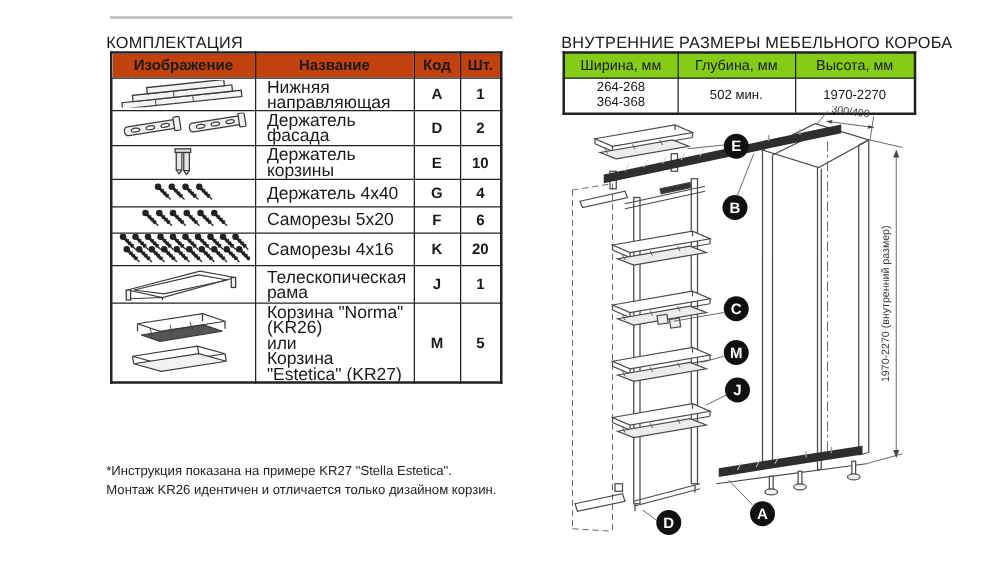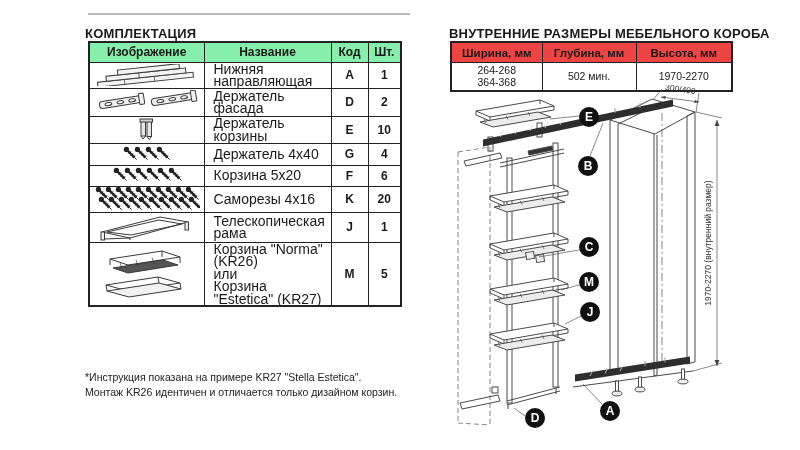--- a/index.html
+++ b/index.html
@@ -1,34 +1,34 @@
 <!DOCTYPE html>
 <html><head>
 <meta charset="utf-8">
 <style>
   html,body{margin:0;padding:0}
   body{
     width:800px;height:450px;position:relative;overflow:hidden;
     background:#ffffff;color:#1a1a1a;
     font-family:"Liberation Sans","DejaVu Sans",sans-serif;
   }
-  .title{position:absolute;font-size:13px;font-weight:bold;letter-spacing:.2px;white-space:nowrap}
+  .title{position:absolute;font-size:13px;font-weight:normal;letter-spacing:.2px;white-space:nowrap}
   #left-title{left:85px;top:26px}
   #right-title{left:449px;top:26px}
 
   
   .artifact{position:absolute;left:88px;top:13px;width:322px;height:2px;background:#b9b9b9}
 
   table{border-collapse:collapse;table-layout:fixed;background:#fff}
   .kit{position:absolute;left:88px;top:41px;width:312px;border:2px solid #222}
   .kit th,.kit td{border:1px solid #222;overflow:hidden}
-  .kit th{background:#86efac;font-size:12px;font-weight:bold;padding:0}
+  .kit th{background:#c2410c;font-size:12px;font-weight:bold;padding:0}
   .dims{position:absolute;left:450px;top:41px;width:281px;border:2px solid #222}
   .dims th,.dims td{border:1px solid #222}
-  .dims th{background:#ef4444;font-size:11.5px;font-weight:bold;padding:0;height:19px}
+  .dims th{background:#84cc16;font-size:11.5px;font-weight:normal;padding:0;height:19px}
   .dims td{font-size:10.5px;text-align:center;vertical-align:middle;height:25px;line-height:11.5px}
 
   td.name{font-size:14px;text-align:left;padding:0 2px 0 9px;vertical-align:middle;line-height:12.5px}
   td.cc{font-size:12px;font-weight:bold;text-align:center;vertical-align:middle}
   td.pic{text-align:center;vertical-align:middle;padding:0}
   td.pic svg{display:block;margin:0 auto}
   .centerline{text-align:center}
 
   .footnote{position:absolute;left:85px;top:370px;font-size:10.5px;line-height:14.5px;color:#222}
 
@@ -154,21 +154,21 @@
       <td class="pic">
         <svg width="106" height="17" viewBox="0 0 106 17">
           <use href="#scr" x="20" y="1"></use>
             <use href="#scr" x="31" y="1"></use>
             <use href="#scr" x="42" y="1"></use>
             <use href="#scr" x="53" y="1"></use>
             <use href="#scr" x="64" y="1"></use>
             <use href="#scr" x="75" y="1"></use>
         </svg>
       </td>
-      <td class="name">Корзина 5x20</td>
+      <td class="name">Саморезы 5x20</td>
       <td class="cc">F</td>
       <td class="cc">6</td>
     </tr>
     <tr style="height:26px">
       <td class="pic">
         <svg width="106" height="24" viewBox="0 0 106 24">
           <use href="#scr" x="2" y="0"></use>
             <use href="#scr" x="12" y="0"></use>
             <use href="#scr" x="22" y="0"></use>
             <use href="#scr" x="32" y="0"></use>

